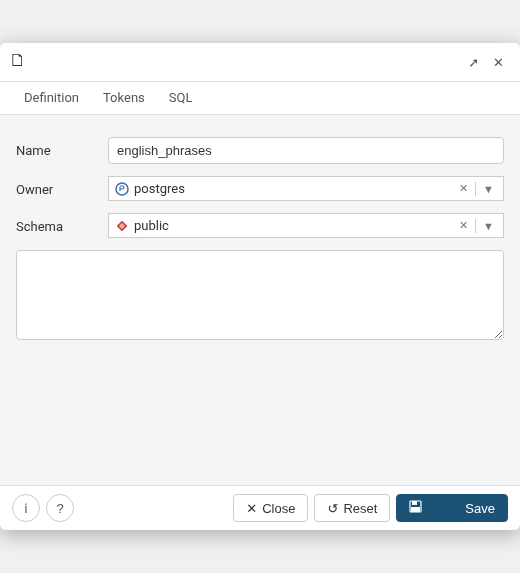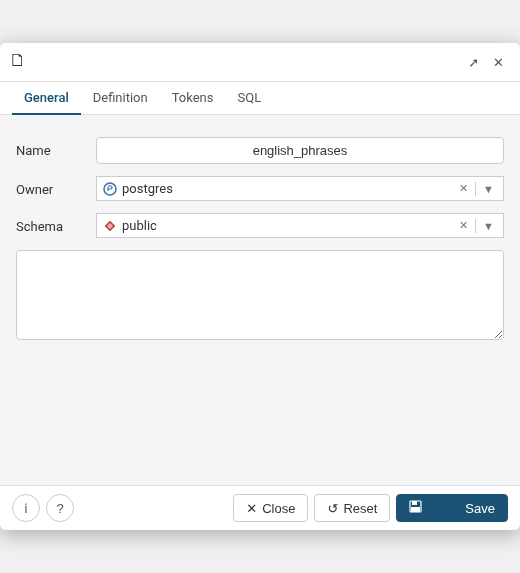--- a/index.html
+++ b/index.html
@@ -68,41 +68,41 @@
       font-weight: 500;
     }
     .form-body {
       padding: 16px 0;
       background: #f5f5f5;
     }
     .form-row {
       display: flex;
       align-items: flex-start;
       padding: 6px 16px;
+      gap: 12px;
     }
     .form-label {
       width: 80px;
       min-width: 80px;
       padding-top: 6px;
       font-size: 13px;
       color: #333;
     }
     .form-control {
       flex: 1;
     }
     input[type="text"] {
       width: 100%;
       padding: 5px 8px;
       border: 1px solid #ccc;
       border-radius: 4px;
       font-size: 13px;
       color: #333;
       background: #fff;
       outline: none;
-      text-align: center;
     }
     .select-control {
       display: flex;
       align-items: center;
       border: 1px solid #ccc;
       border-radius: 0;
       background: #fff;
       padding: 4px 6px;
       gap: 6px;
     }
@@ -229,21 +229,20 @@
     <div class="dialog-title-left">
       <span class="doc-icon">🗋</span>
     </div>
     <div class="dialog-title-icons">
       <button class="title-icon-btn">➚</button>
       <button class="title-icon-btn">✕</button>
     </div>
   </div>
 
   <div class="tabs">
-    <div class="tab active">General</div>
     <div class="tab">Definition</div>
     <div class="tab">Tokens</div>
     <div class="tab">SQL</div>
   </div>
 
   <div class="form-body">
 
     <div class="form-row">
       <div class="form-label">Name</div>
       <div class="form-control">

